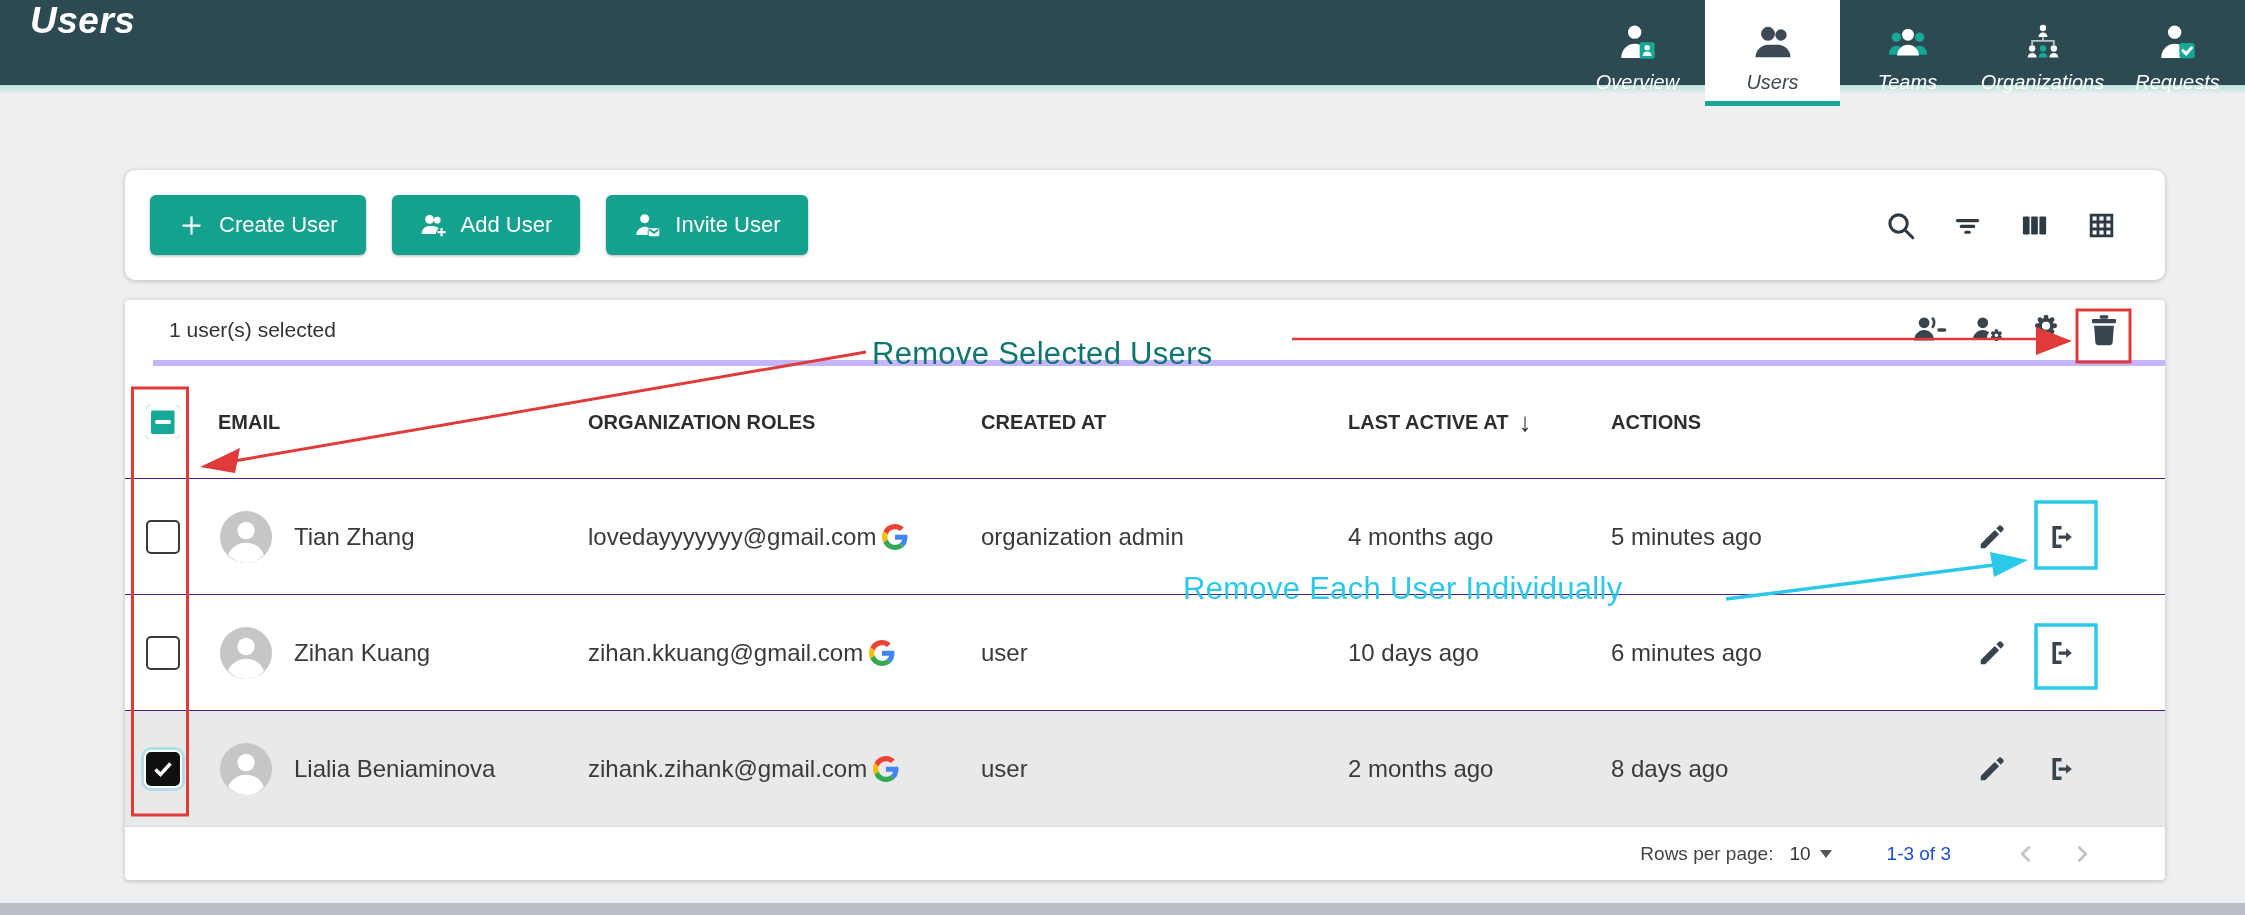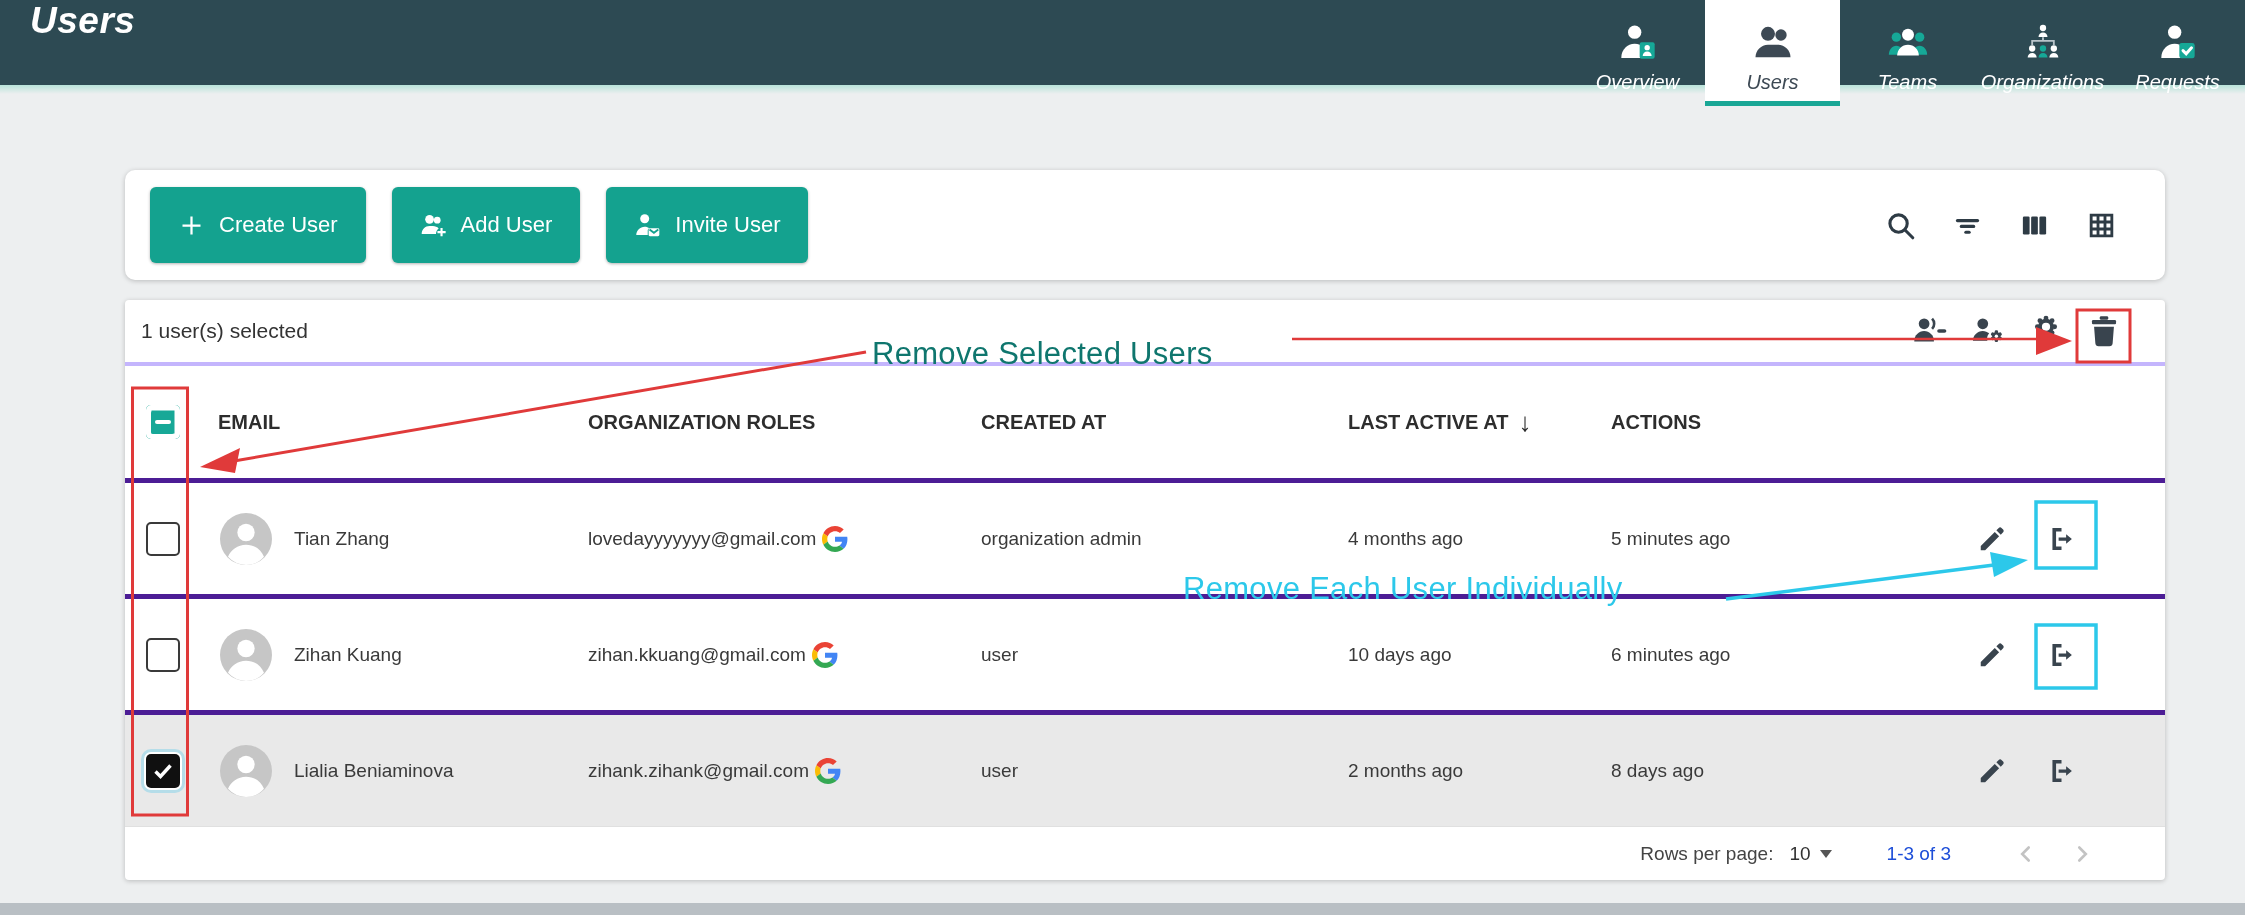--- a/index.html
+++ b/index.html
@@ -16,39 +16,39 @@
   .nav-tab.active { background:#fff; }
   .nav-tab.active .tab-label { color:#3d4954; }
   .nav-tab.active::after { content:""; position:absolute; left:0; bottom:0; width:100%; height:5px; background:#1aa796; }
   .header-fade { height:9px; background:linear-gradient(#b7e3d9, #edeff0); }
 
   
   .card { position:absolute; left:125px; width:2040px; background:#fff; box-shadow:0 1px 5px rgba(0,0,0,.22); }
   .toolbar-card { top:170px; height:110px; border-radius:10px; display:flex; align-items:center; padding-left:25px; }
   .table-card { top:300px; height:580px; border-radius:4px; }
 
-  .btn { display:flex; align-items:center; gap:14px; height:76px; padding:0 28px; margin-right:26px;
+  .btn { display:flex; align-items:center; gap:14px; height:60px; padding:0 28px; margin-right:26px;
          background:#14a28f; border:none; border-radius:6px; color:#fff; font-size:22px;
          font-family:"Liberation Sans",sans-serif; box-shadow:0 1px 3px rgba(0,0,0,.3); cursor:pointer; }
   .btn svg { width:27px; height:27px; }
   .tool-icons { margin-left:auto; display:flex; align-items:center; gap:36px; padding-right:48px; }
   .tool-icons svg { width:31px; height:31px; cursor:pointer; }
 
   
-  .selection-bar { height:66px; display:flex; align-items:center; padding:0 44px 0 16px; border-bottom:4px solid #c4b5fd; }
+  .selection-bar { height:66px; display:flex; align-items:center; padding:0 44px 0 16px; border-bottom:6px solid #c4b5fd;margin-left:28px; }
   .selection-text { font-size:21px; color:#333; }
   .sel-icons { margin-left:auto; display:flex; align-items:center; gap:24px; }
   .sel-icons svg { width:34px; height:34px; cursor:pointer; }
 
   
   .trow { display:grid; grid-template-columns:75px 370px 393px 367px 263px 354px 218px; align-items:center; }
   .thead { height:112px; font-weight:700; font-size:20px; color:#2d2d2d; }
   .thead .th { padding-left:18px; display:flex; align-items:center; }
   .sort-arrow { font-size:26px; margin-left:10px; color:#2d2d2d; cursor:pointer; }
-  .tbody-row { height:116px; border-top:5px solid #4c1d95; font-size:19px; color:#3a3a3a; }
+  .tbody-row { height:116px; border-top:1px solid #4c1d95; font-size:24px; color:#3a3a3a; }
   .tbody-row.selected { background:#e9e9e9; }
   .cell { padding-left:18px; }
   .name-cell { display:flex; align-items:center; gap:22px; padding-left:20px; }
   .avatar { width:52px; height:52px; }
   .email-cell { display:flex; align-items:center; gap:6px; }
   .g-icon { width:26px; height:26px; flex:none; }
   .actions-cell { display:flex; align-items:center; gap:36px; padding-left:30px; }
   .actions-cell svg { width:30px; height:30px; cursor:pointer; }
 
   .cb-wrap { display:flex; justify-content:center; }

